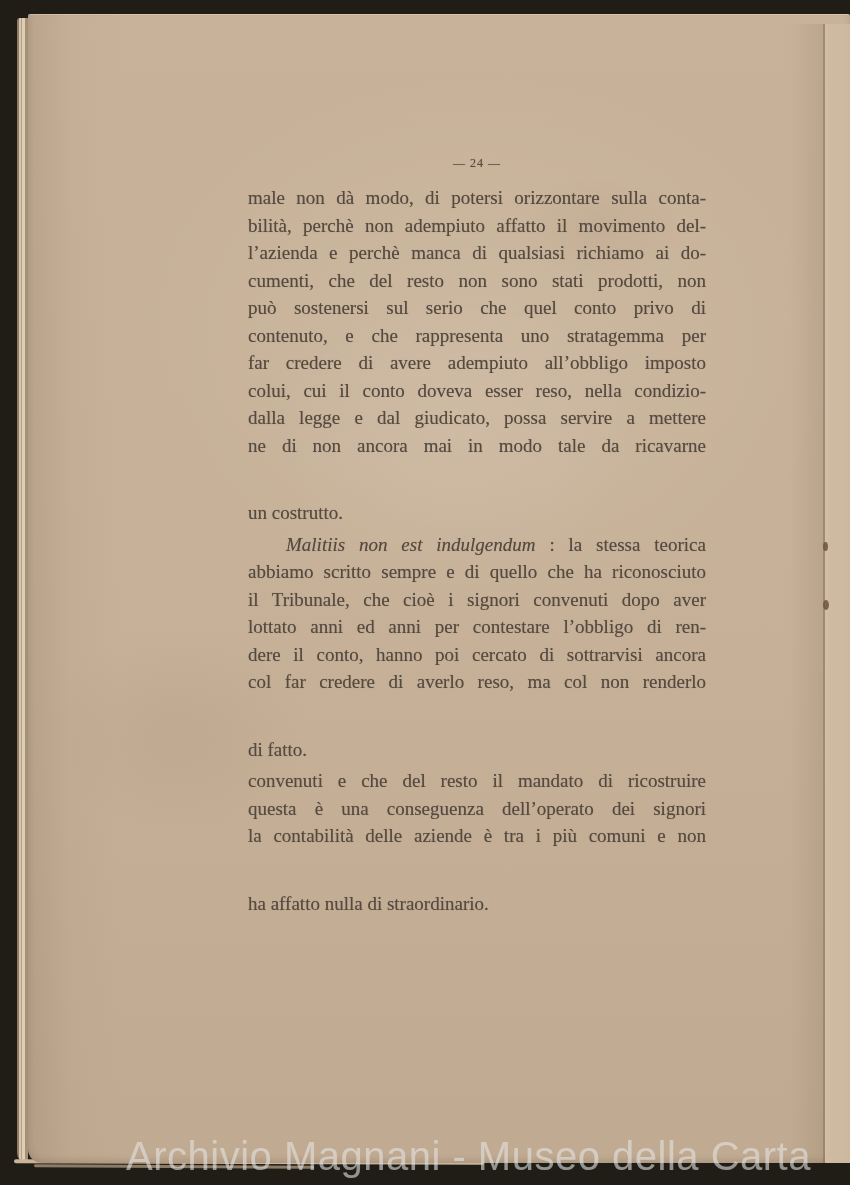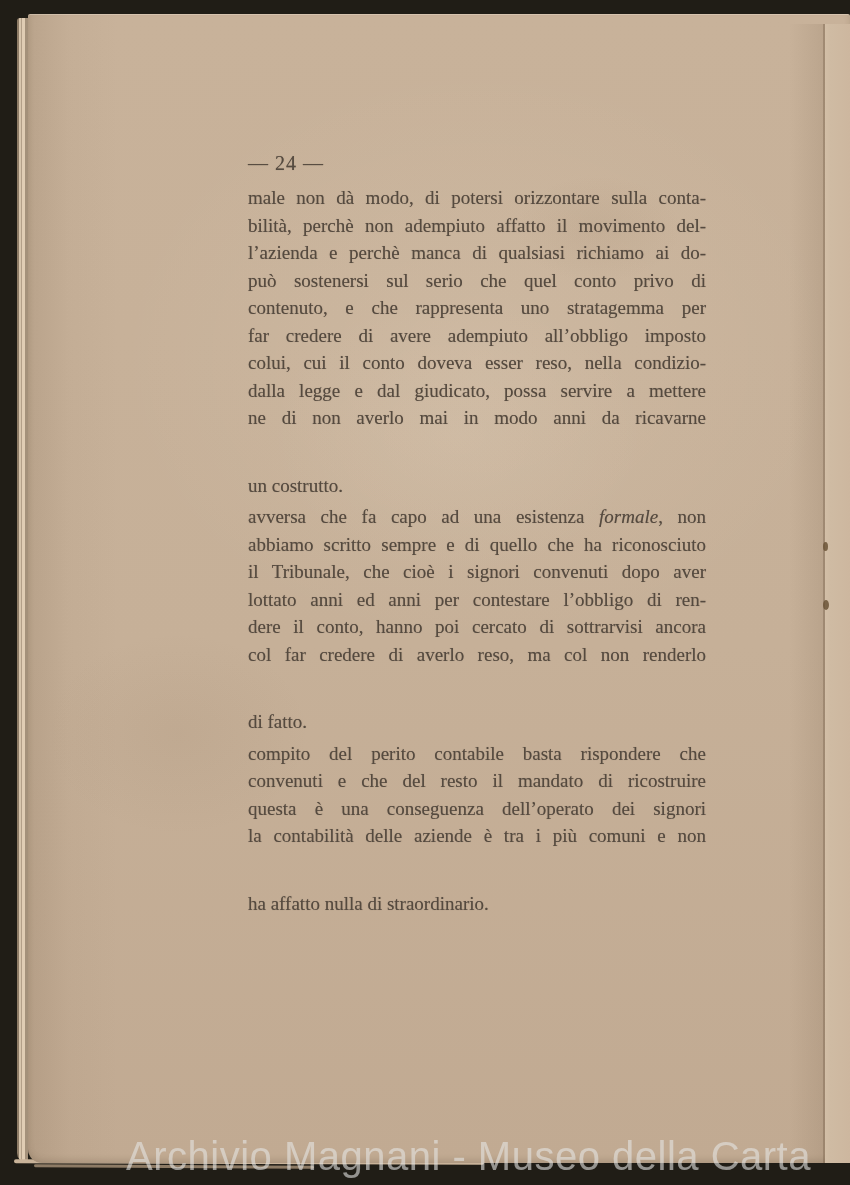--- a/index.html
+++ b/index.html
@@ -71,22 +71,22 @@
 
   
   .content {
     position: absolute;
     left: 248px; top: 150px;
     width: 458px;
     color: #554a3f;
     z-index: 3;
   }
   .page-number {
-    text-align: left;
-    font-size: 20px;
+    text-align: center;
+    font-size: 12px;
     line-height: 26px;
     margin-bottom: 8px;
     letter-spacing: 1px;
     text-shadow: 0 0 0.7px rgba(85,74,63,0.55);
   }
   .text-block {
     font-size: 19px;
     line-height: 27.5px;
     text-shadow: 0 0 0.7px rgba(85,74,63,0.50);
   }
@@ -129,39 +129,39 @@
     <div class="speck s2"></div>
   </div>
 
   <div class="content">
     <div class="page-number">— 24 —</div>
     <div class="text-block">
         <div class="para">
           <div class="line"><span>male non dà modo, di potersi orizzontare sulla conta-</span></div>
           <div class="line"><span>bilità, perchè non adempiuto affatto il movimento del-</span></div>
           <div class="line"><span>l’azienda e perchè manca di qualsiasi richiamo ai do-</span></div>
+          <div class="line"><span>cumenti, che del resto non sono stati prodotti, non</span></div>
           <div class="line"><span>può sostenersi sul serio che quel conto privo di</span></div>
           <div class="line"><span>contenuto, e che rappresenta uno stratagemma per</span></div>
           <div class="line"><span>far credere di avere adempiuto all’obbligo imposto</span></div>
           <div class="line"><span>colui, cui il conto doveva esser reso, nella condizio-</span></div>
           <div class="line"><span>dalla legge e dal giudicato, possa servire a mettere</span></div>
-          <div class="line"><span>ne di non averlo mai in modo anni da ricavarne</span></div>
+          <div class="line"><span>ne di non ancora mai in modo tale da ricavarne</span></div>
           <div class="line last"><span>un costrutto.</span></div>
         </div>
         <div class="para">
-          <div class="line"><span>avversa che fa capo ad una esistenza </span><em>formale</em><span>, non</span></div>
+          <div class="line"><span class="indent"></span><em>Malitiis non est indulgendum</em><span> : la stessa teorica</span></div>
           <div class="line"><span>abbiamo scritto sempre e di quello che ha riconosciuto</span></div>
           <div class="line"><span>il Tribunale, che cioè i signori convenuti dopo aver</span></div>
           <div class="line"><span>lottato anni ed anni per contestare l’obbligo di ren-</span></div>
           <div class="line"><span>dere il conto, hanno poi cercato di sottrarvisi ancora</span></div>
           <div class="line"><span>col far credere di averlo reso, ma col non renderlo</span></div>
           <div class="line last"><span>di fatto.</span></div>
         </div>
         <div class="para">
-          <div class="line"><span>compito del perito contabile basta rispondere che</span></div>
           <div class="line"><span>convenuti e che del resto il mandato di ricostruire</span></div>
           <div class="line"><span>questa è una conseguenza dell’operato dei signori</span></div>
           <div class="line"><span>la contabilità delle aziende è tra i più comuni e non</span></div>
           <div class="line last"><span>ha affatto nulla di straordinario.</span></div>
         </div>
       </div>
   </div>
 
   <div class="watermark">Archivio Magnani - Museo della Carta</div>
 </div>

